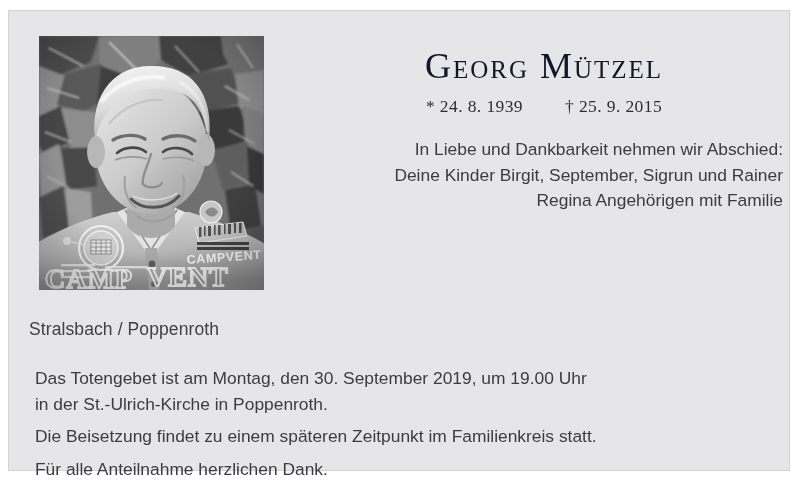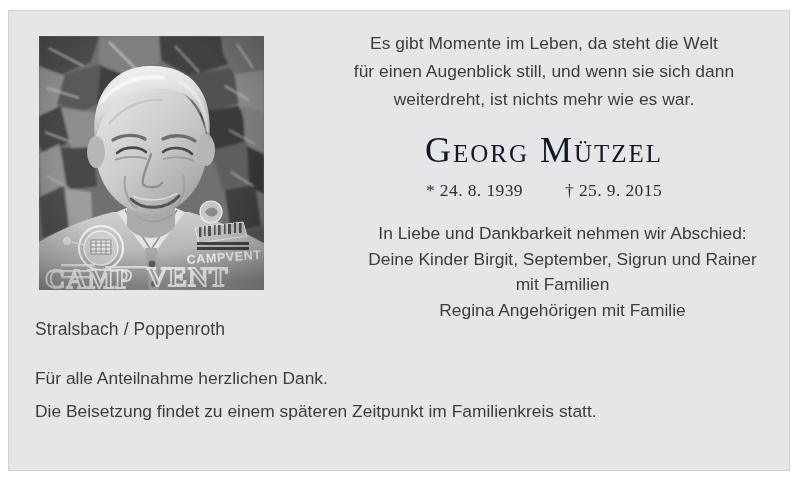--- a/index.html
+++ b/index.html
@@ -44,21 +44,21 @@
     height: 254px;
     overflow: hidden;
     filter: grayscale(100%) contrast(104%);
     background: #8f9190;
   }
   .portrait-photo svg { display: block; }
 
   
   .location-text {
     position: absolute;
-    left: 26px;
+    left: 20px;
     top: 308px;
     font-family: "Liberation Sans", sans-serif;
     font-size: 17.5px;
     color: #414145;
     letter-spacing: 0.1px;
     white-space: nowrap;
   }
 
   
   .right-col {
@@ -101,21 +101,21 @@
   }
   .date-birth { margin-right: 42px; }
 
   .family-block {
     margin-top: 20px;
     margin-left: 37px;
     font-family: "Liberation Sans", sans-serif;
     font-size: 17.4px;
     line-height: 25.5px;
     color: #3c3c40;
-    text-align: center;
+    text-align: right;
   }
   .family-line { display: block; white-space: nowrap; }
 
   
   .footer-block {
     position: absolute;
     left: 26px;
     top: 355px;
     width: 730px;
     font-family: "Liberation Sans", sans-serif;
@@ -288,43 +288,41 @@
 
         <rect width="225" height="254" fill="url(#vign)"></rect>
       </svg>
     </div>
   </div>
 
   <div class="location-text">Stralsbach / Poppenroth</div>
 
   <div class="right-col">
 
-    <div class="quote-block">
-      <span class="quote-line">Es gibt Momente im Leben, da steht die Welt</span>
-      <span class="quote-line">für einen Augenblick still, und wenn sie sich dann</span>
-      <span class="quote-line">weiterdreht, ist nichts mehr wie es war.</span>
-    </div>
 
     <div class="name-block">
       <div class="deceased-name">Georg Mützel</div>
       <div class="dates-row">
         <span class="date-birth">* 24. 8. 1939</span><span class="date-death">† 25. 9. 2015</span>
       </div>
     </div>
 
     <div class="family-block">
       <span class="family-line">In Liebe und Dankbarkeit nehmen wir Abschied:</span>
       <span class="family-line">Deine Kinder Birgit, September, Sigrun und Rainer</span>
-      <span class="family-line">mit Familien</span>
       <span class="family-line">Regina Angehörigen mit Familie</span>
     </div>
   </div>
 
   <div class="footer-block">
     <span class="footer-para">
-      <span class="footer-line">Für alle Anteilnahme herzlichen Dank.</span>
+      <span class="footer-line">Das Totengebet ist am Montag, den 30. September 2019, um 19.00 Uhr</span>
+      <span class="footer-line">in der St.-Ulrich-Kirche in Poppenroth.</span>
     </span>
     <span class="footer-para">
       <span class="footer-line">Die Beisetzung findet zu einem späteren Zeitpunkt im Familienkreis statt.</span>
     </span>
+    <span class="footer-para">
+      <span class="footer-line">Für alle Anteilnahme herzlichen Dank.</span>
+    </span>
   </div>
 
 </div>
 
 </body></html>

